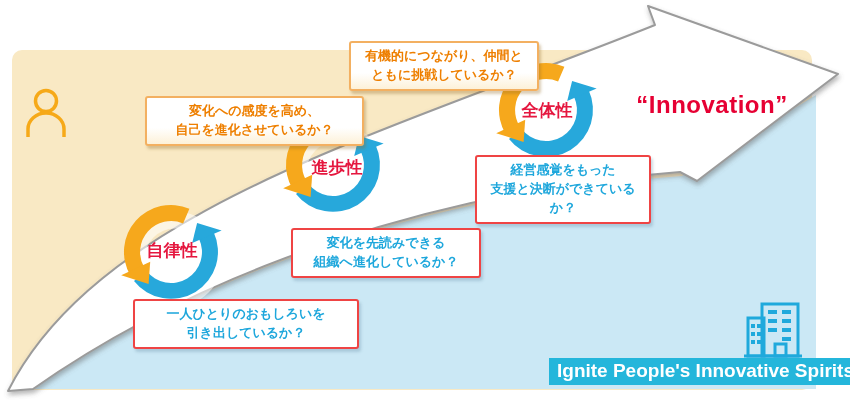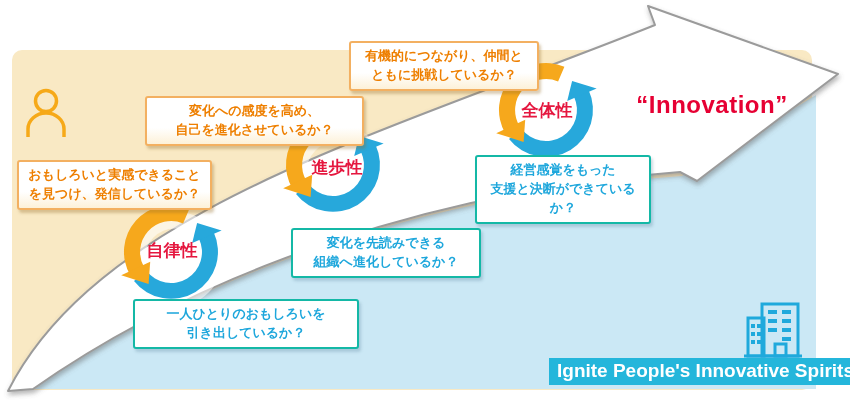--- a/index.html
+++ b/index.html
@@ -10,21 +10,21 @@
   .tagline{font-weight:bold;color:#fff;white-space:nowrap;}
   .tagline-top{left:21px;top:60px;font-size:14px;padding:3px 9px 4px;
                background:var(--tagline-top-bg,#F6A918);}
   .tagline-bottom{left:549px;top:358px;font-size:19px;padding:2px 8px 3px;
                background:var(--tagline-bottom-bg,#24B6DB);}
   .qbox{font-size:13px;font-weight:bold;line-height:1.45;text-align:center;
         white-space:pre-line;padding:4px 5px;border-radius:3px;box-sizing:border-box;}
   .qbox.orange{color:var(--orange-text,#EE7F00);border:2px solid #F3B061;
         background:linear-gradient(#ffffff,#ffffff 65%,#FDF1D8);
         box-shadow:2px 3px 3px rgba(150,110,40,.35);}
-  .qbox.blue{color:var(--blue-text,#1EA7DC);border:2px solid #14b8a6;background:#fff;
+  .qbox.blue{color:var(--blue-text,#1EA7DC);border:2px solid #ef4444;background:#fff;
         box-shadow:2px 3px 3px rgba(90,130,155,.3);}
   .stage-label{font-size:17px;font-weight:bold;color:var(--red-label,#E5173F);
         transform:translate(-50%,-50%);white-space:nowrap;}
   .innovation{font-size:24px;font-weight:bold;color:var(--innovation-red,#E60033);
         transform:translate(-50%,-50%);white-space:nowrap;letter-spacing:.5px;}
 </style>
 </head>
 <body>
 
 <div id="stage">
@@ -98,22 +98,20 @@
   </svg>
 
   <div class="abs tagline tagline-bottom">Ignite People's Innovative Spirits</div>
 
   <div class="abs innovation" style="left:712px;top:105px;">“Innovation”</div>
 
   <div class="abs stage-label" style="left:172px;top:250px;">自律性</div>
   <div class="abs stage-label" style="left:337px;top:167px;">進歩性</div>
   <div class="abs stage-label" style="left:547px;top:110px;">全体性</div>
 
-  <div class="abs qbox orange" style="left:17px;top:160px;width:195px;">おもしろいと実感できること
-を見つけ、発信しているか？</div>
   <div class="abs qbox orange" style="left:145px;top:96px;width:219px;">変化への感度を高め、
 自己を進化させているか？</div>
   <div class="abs qbox orange" style="left:349px;top:41px;width:190px;">有機的につながり、仲間と
 ともに挑戦しているか？</div>
 
   <div class="abs qbox blue" style="left:133px;top:299px;width:226px;">一人ひとりのおもしろいを
 引き出しているか？</div>
   <div class="abs qbox blue" style="left:291px;top:228px;width:190px;">変化を先読みできる
 組織へ進化しているか？</div>
   <div class="abs qbox blue" style="left:475px;top:155px;width:176px;">経営感覚をもった

